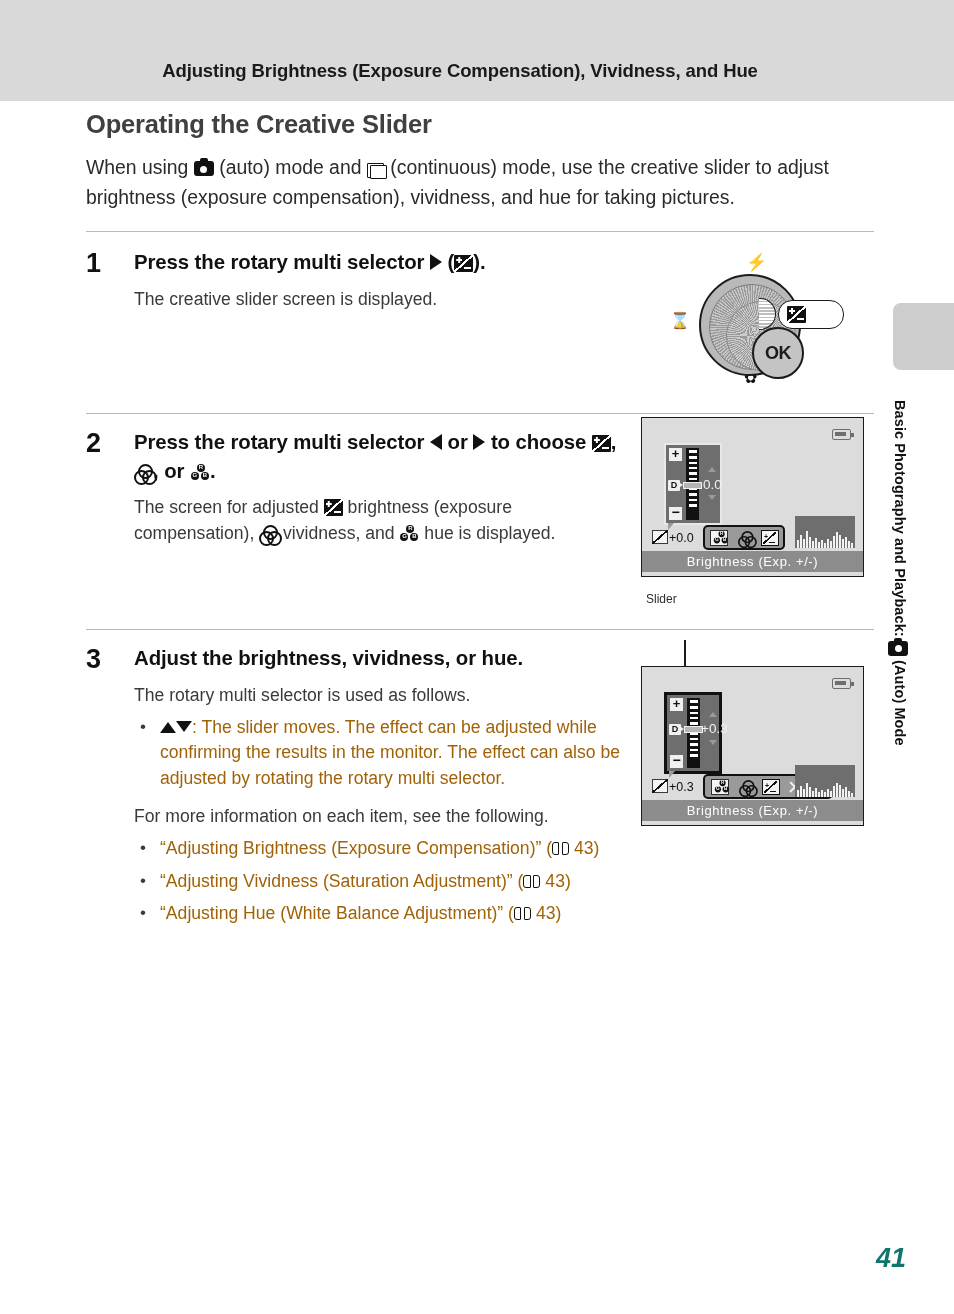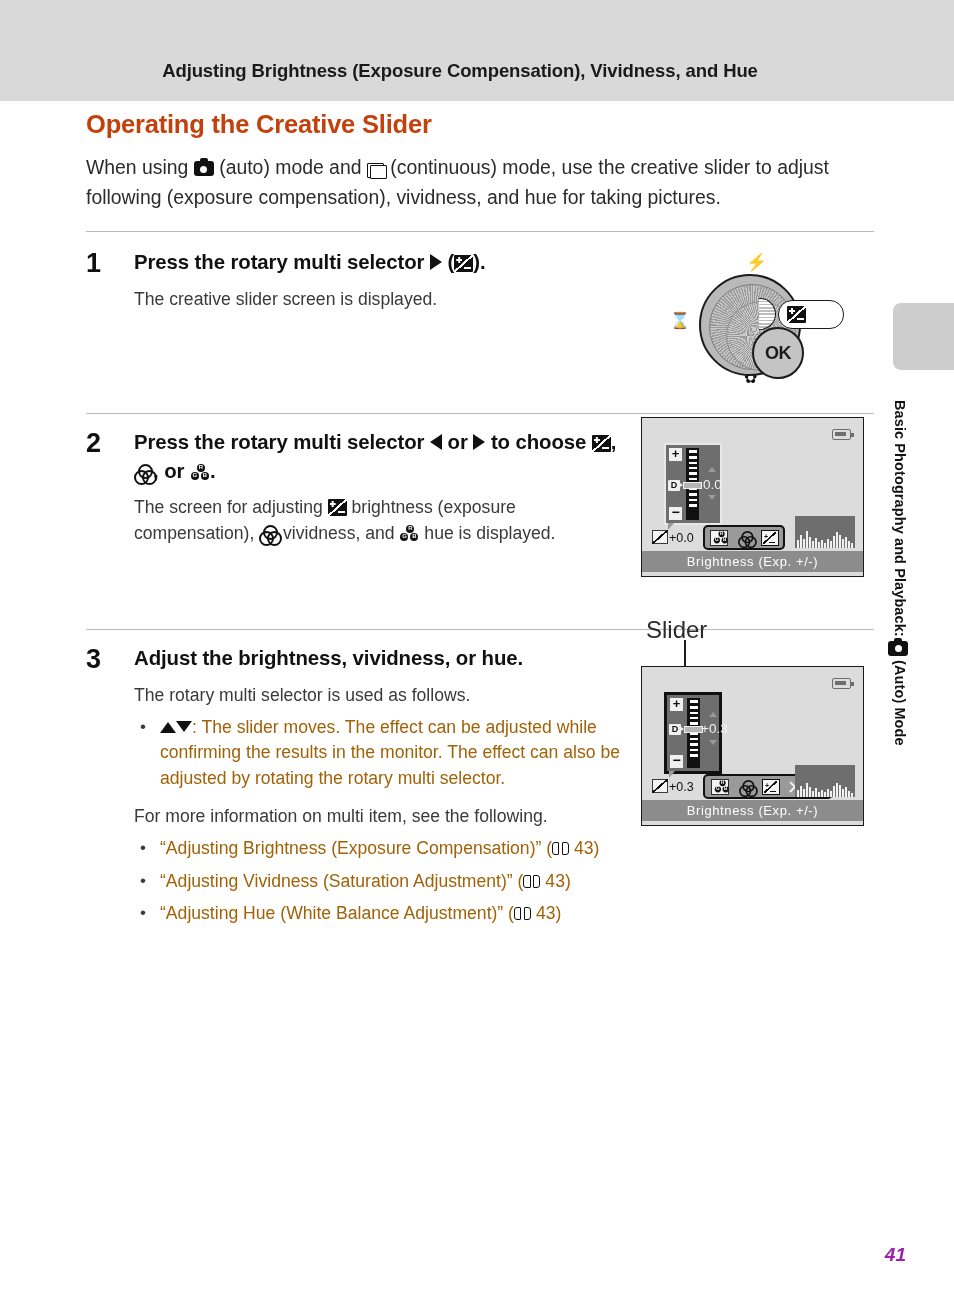--- a/index.html
+++ b/index.html
@@ -31,21 +31,21 @@
     position:absolute;left:886px;top:400px;width:28px;height:520px;
     writing-mode:vertical-rl;
     font-size:14.5px;font-weight:700;color:#111;
     letter-spacing:0.1px;line-height:28px;
     white-space:nowrap;
   }
   
   .content{position:absolute;left:86px;top:110px;width:790px;}
   h1.sec-title{
     margin:0;padding:0;
-    font-size:25.5px;font-weight:700;letter-spacing:-0.2px;color:#c2410c;
+    font-size:25.5px;font-weight:700;letter-spacing:-0.2px;color:#404040;
   }
   p.intro{
     margin:14px 0 0 0;
     font-size:19.4px;line-height:29.5px;color:#2b2b2b;
     width:788px;
   }
   hr.rule{
     border:none;border-top:1px solid #b9b9b9;
     margin:19px 0 0 0;width:788px;
   }
@@ -320,29 +320,29 @@
   .histo{
     position:absolute;right:8px;bottom:28px;width:60px;height:32px;background:#6e6e6e;
   }
   .histo i{position:absolute;bottom:0;background:#f2f2f2;width:2px;}
   .lcd-caption{
     position:absolute;left:0;right:0;bottom:4px;height:21px;background:#8c8c8c;
     color:#fff;font-size:13px;line-height:21px;text-align:center;letter-spacing:0.6px;
   }
   
   .slider-label{
-    position:absolute;left:646px;top:616px;font-size:24px;color:#2b2b2b;
+    position:absolute;left:646px;top:592px;font-size:12px;color:#2b2b2b;
   }
   .slider-leader{
     position:absolute;left:684px;top:640px;width:2px;height:68px;background:#1b1b1b;
   }
   
   .pageno{
-    position:absolute;right:48px;bottom:48px;
-    font-size:19px;font-style:italic;font-weight:700;color:#a21caf;
+    position:absolute;right:48px;bottom:40px;
+    font-size:27px;font-style:italic;font-weight:700;color:#0f766e;
   }
   
   .mini .ic-vivid{position:absolute;left:3.2px;top:0.5px;transform:scale(0.82);transform-origin:top left;}
   .mini .ic-hue{position:absolute;left:2px;top:0px;transform:scale(0.78);transform-origin:top left;}
   .mini .evglyph{
     position:absolute;left:1.5px;top:1px;right:1.5px;bottom:1px;
     background:linear-gradient(to bottom right,transparent calc(50% - 0.9px),#111 calc(50% - 0.9px),#111 calc(50% + 0.9px),transparent calc(50% + 0.9px));
   }
   .mini .evplus{position:absolute;left:2.5px;top:1.5px;color:#111;font-size:7px;line-height:7px;font-weight:700;}
   .mini .evminus{position:absolute;right:2.5px;bottom:2px;width:6px;height:1.6px;background:#111;}
@@ -353,53 +353,53 @@
 <div class="header-band"></div>
 <div class="header-title">Adjusting Brightness (Exposure Compensation), Vividness, and Hue</div>
 
 <div class="side-tab"></div>
 <div class="side-text"><span>Basic Photography and Playback: </span><span class="ic ic-cam"></span><span> (Auto) Mode</span></div>
 
 <div class="content">
 
   <h1 class="sec-title">Operating the Creative Slider</h1>
 
-  <p class="intro"><span>When using </span><span class="ic ic-cam"></span><span> (auto) mode and </span><span class="ic ic-cont"><b class="g"></b><b class="h"></b></span><span> (continuous) mode, use the creative slider to adjust following (exposure compensation), vividness, and hue for taking pictures.</span></p>
+  <p class="intro"><span>When using </span><span class="ic ic-cam"></span><span> (auto) mode and </span><span class="ic ic-cont"><b class="g"></b><b class="h"></b></span><span> (continuous) mode, use the creative slider to adjust brightness (exposure compensation), vividness, and hue for taking pictures.</span></p>
 
   <hr class="rule">
 
   <div class="step" style="margin-top:16px;height:146px;">
     <div class="step-num">1</div>
     <div class="step-body">
       <div class="step-head"><span>Press the rotary multi selector </span><span class="ic ic-tri-r"></span><span> (</span><span class="ic ic-ev"><i></i></span><span>).</span></div>
       <div class="step-text">The creative slider screen is displayed.</div>
     </div>
   </div>
 
   <hr class="rule">
 
   <div class="step" style="margin-top:14px;height:182px;">
     <div class="step-num">2</div>
     <div class="step-body">
       <div class="step-head"><span>Press the rotary multi selector </span><span class="ic ic-tri-l"></span><span> or </span><span class="ic ic-tri-r"></span><span> to choose </span><span class="ic ic-ev"><i></i></span><span>, </span><span class="ic ic-vivid"><b class="c1"></b><b class="c2"></b><b class="c3"></b></span><span>, or </span><span class="ic ic-hue"><s class="r">R</s><s class="g">G</s><s class="b">B</s></span><span>.</span></div>
-      <div class="step-text wide"><span>The screen for adjusting </span><span class="ic ic-ev"><i></i></span><span> brightness (exposure compensation), </span><span class="ic ic-vivid"><b class="c1"></b><b class="c2"></b><b class="c3"></b></span><span> vividness, and </span><span class="ic ic-hue"><s class="r">R</s><s class="g">G</s><s class="b">B</s></span><span> hue is displayed.</span></div>
+      <div class="step-text wide"><span>The screen for adjusted </span><span class="ic ic-ev"><i></i></span><span> brightness (exposure compensation), </span><span class="ic ic-vivid"><b class="c1"></b><b class="c2"></b><b class="c3"></b></span><span> vividness, and </span><span class="ic ic-hue"><s class="r">R</s><s class="g">G</s><s class="b">B</s></span><span> hue is displayed.</span></div>
     </div>
   </div>
 
   <hr class="rule">
 
   <div class="step" style="margin-top:14px;">
     <div class="step-num">3</div>
     <div class="step-body">
       <div class="step-head">Adjust the brightness, vividness, or hue.</div>
       <div class="step-text">The rotary multi selector is used as follows.</div>
       <ul class="bl">
         <li><span class="ic ic-tri-u"></span><span class="ic ic-tri-d"></span><span>: The slider moves. The effect can be adjusted while confirming the results in the monitor. The effect can also be adjusted by rotating the rotary multi selector.</span></li>
       </ul>
-      <div class="para" style="width:520px;">For more information on multi item, see the following.</div>
+      <div class="para" style="width:520px;">For more information on each item, see the following.</div>
       <ul class="bl">
         <li><span>“Adjusting Brightness (Exposure Compensation)” (</span><span class="ic ic-book"><b class="l"></b><b class="r"></b></span> <span>43</span><span>)</span></li>
         <li><span>“Adjusting Vividness (Saturation Adjustment)” (</span><span class="ic ic-book"><b class="l"></b><b class="r"></b></span> <span>43</span><span>)</span></li>
         <li><span>“Adjusting Hue (White Balance Adjustment)” (</span><span class="ic ic-book"><b class="l"></b><b class="r"></b></span> <span>43</span><span>)</span></li>
       </ul>
     </div>
   </div>
 
 </div>
 

